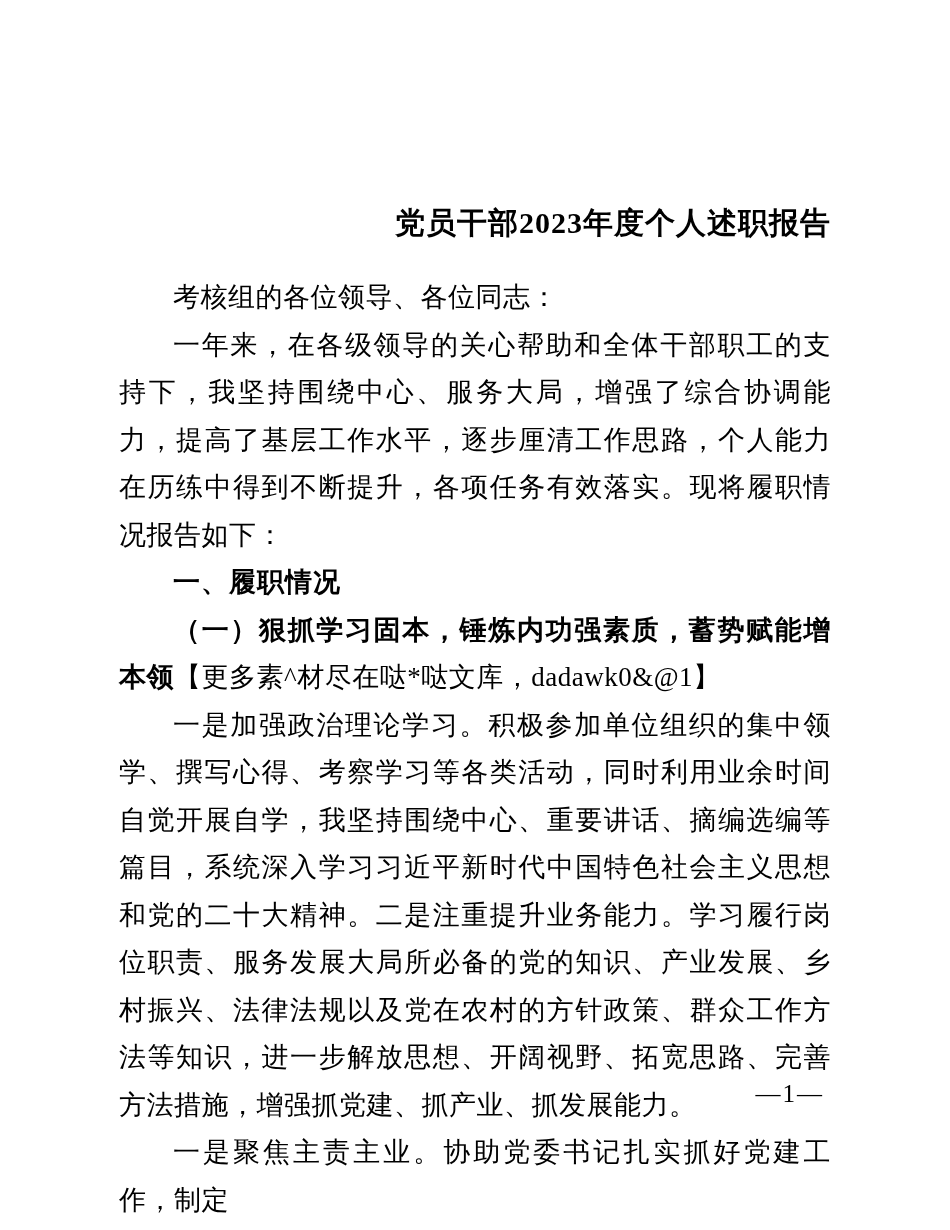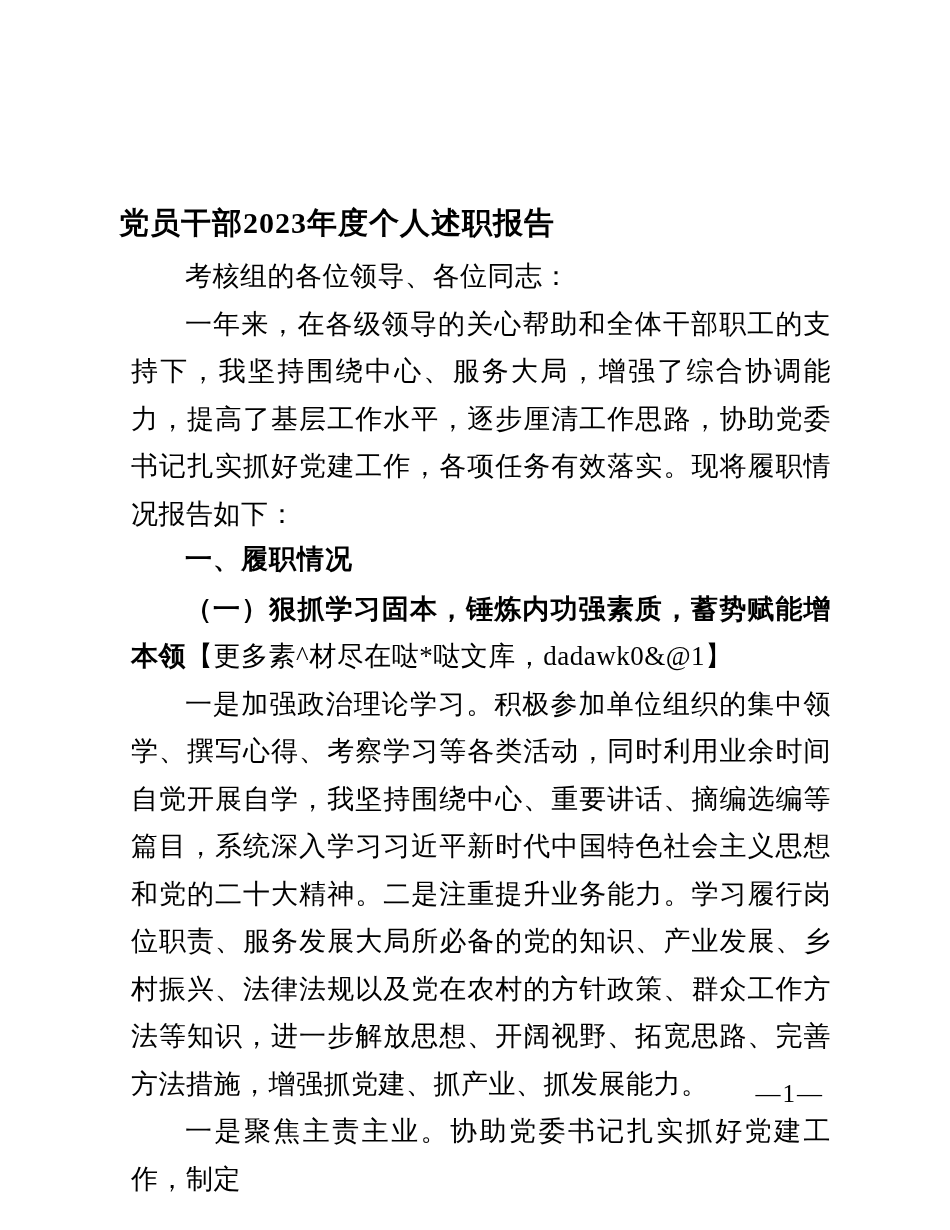--- a/index.html
+++ b/index.html
@@ -12,40 +12,39 @@
   }
   .page {
     position: relative;
     width: 950px;
     height: 1230px;
     background: #ffffff;
     padding: 202px 119px 0 119px;
     overflow: hidden;
   }
   .doc-title {
-    text-align: left;
+    text-align: right;
     font-size: 30px;
     line-height: 42px;
     font-weight: bold;
     letter-spacing: 1px;
-    margin-bottom: 9px;
+    margin-bottom: 30px;
     font-family: "Liberation Serif", serif;
   }
   .para {
     font-size: 27px;
     line-height: 47.5px;
     text-indent: 2em;
     text-align: justify;
     letter-spacing: 0.5px;
     font-family: "Liberation Serif", serif;
-    margin-left: 12px;
   }
   .heading-black {
     font-weight: bold;
-    font-family: Liberation Mono, monospace;
+    font-family: Liberation Serif, serif;
     letter-spacing: 1px;
   }
   .sub-heading-bold {
     font-weight: bold;
   }
   .watermark-note {
     font-weight: normal;
   }
   .page-number {
     position: absolute;
@@ -58,21 +57,21 @@
 </style>
 </head>
 <body>
 
 <div class="page">
 
   <h1 class="doc-title">党员干部2023年度个人述职报告</h1>
 
   <p class="para">考核组的各位领导、各位同志：</p>
 
-  <p class="para">一年来，在各级领导的关心帮助和全体干部职工的支持下，我坚持围绕中心、服务大局，增强了综合协调能力，提高了基层工作水平，逐步厘清工作思路，协助党委书记扎实抓好党建工作，各项任务有效落实。现将履职情况报告如下：</p>
+  <p class="para">一年来，在各级领导的关心帮助和全体干部职工的支持下，我坚持围绕中心、服务大局，增强了综合协调能力，提高了基层工作水平，逐步厘清工作思路，个人能力在历练中得到不断提升，各项任务有效落实。现将履职情况报告如下：</p>
 
   <p class="para heading-black">一、履职情况</p>
 
   <p class="para"><span class="sub-heading-bold">（一）狠抓学习固本，锤炼内功强素质，蓄势赋能增本领</span><span class="watermark-note">【更多素^材尽在哒*哒文库，dadawk0&amp;@1】</span></p>
 
   <p class="para">一是加强政治理论学习。积极参加单位组织的集中领学、撰写心得、考察学习等各类活动，同时利用业余时间自觉开展自学，我坚持围绕中心、重要讲话、摘编选编等篇目，系统深入学习习近平新时代中国特色社会主义思想和党的二十大精神。二是注重提升业务能力。学习履行岗位职责、服务发展大局所必备的党的知识、产业发展、乡村振兴、法律法规以及党在农村的方针政策、群众工作方法等知识，进一步解放思想、开阔视野、拓宽思路、完善方法措施，增强抓党建、抓产业、抓发展能力。</p>
 
 
   <p class="para">一是聚焦主责主业。协助党委书记扎实抓好党建工作，制定</p>
 

